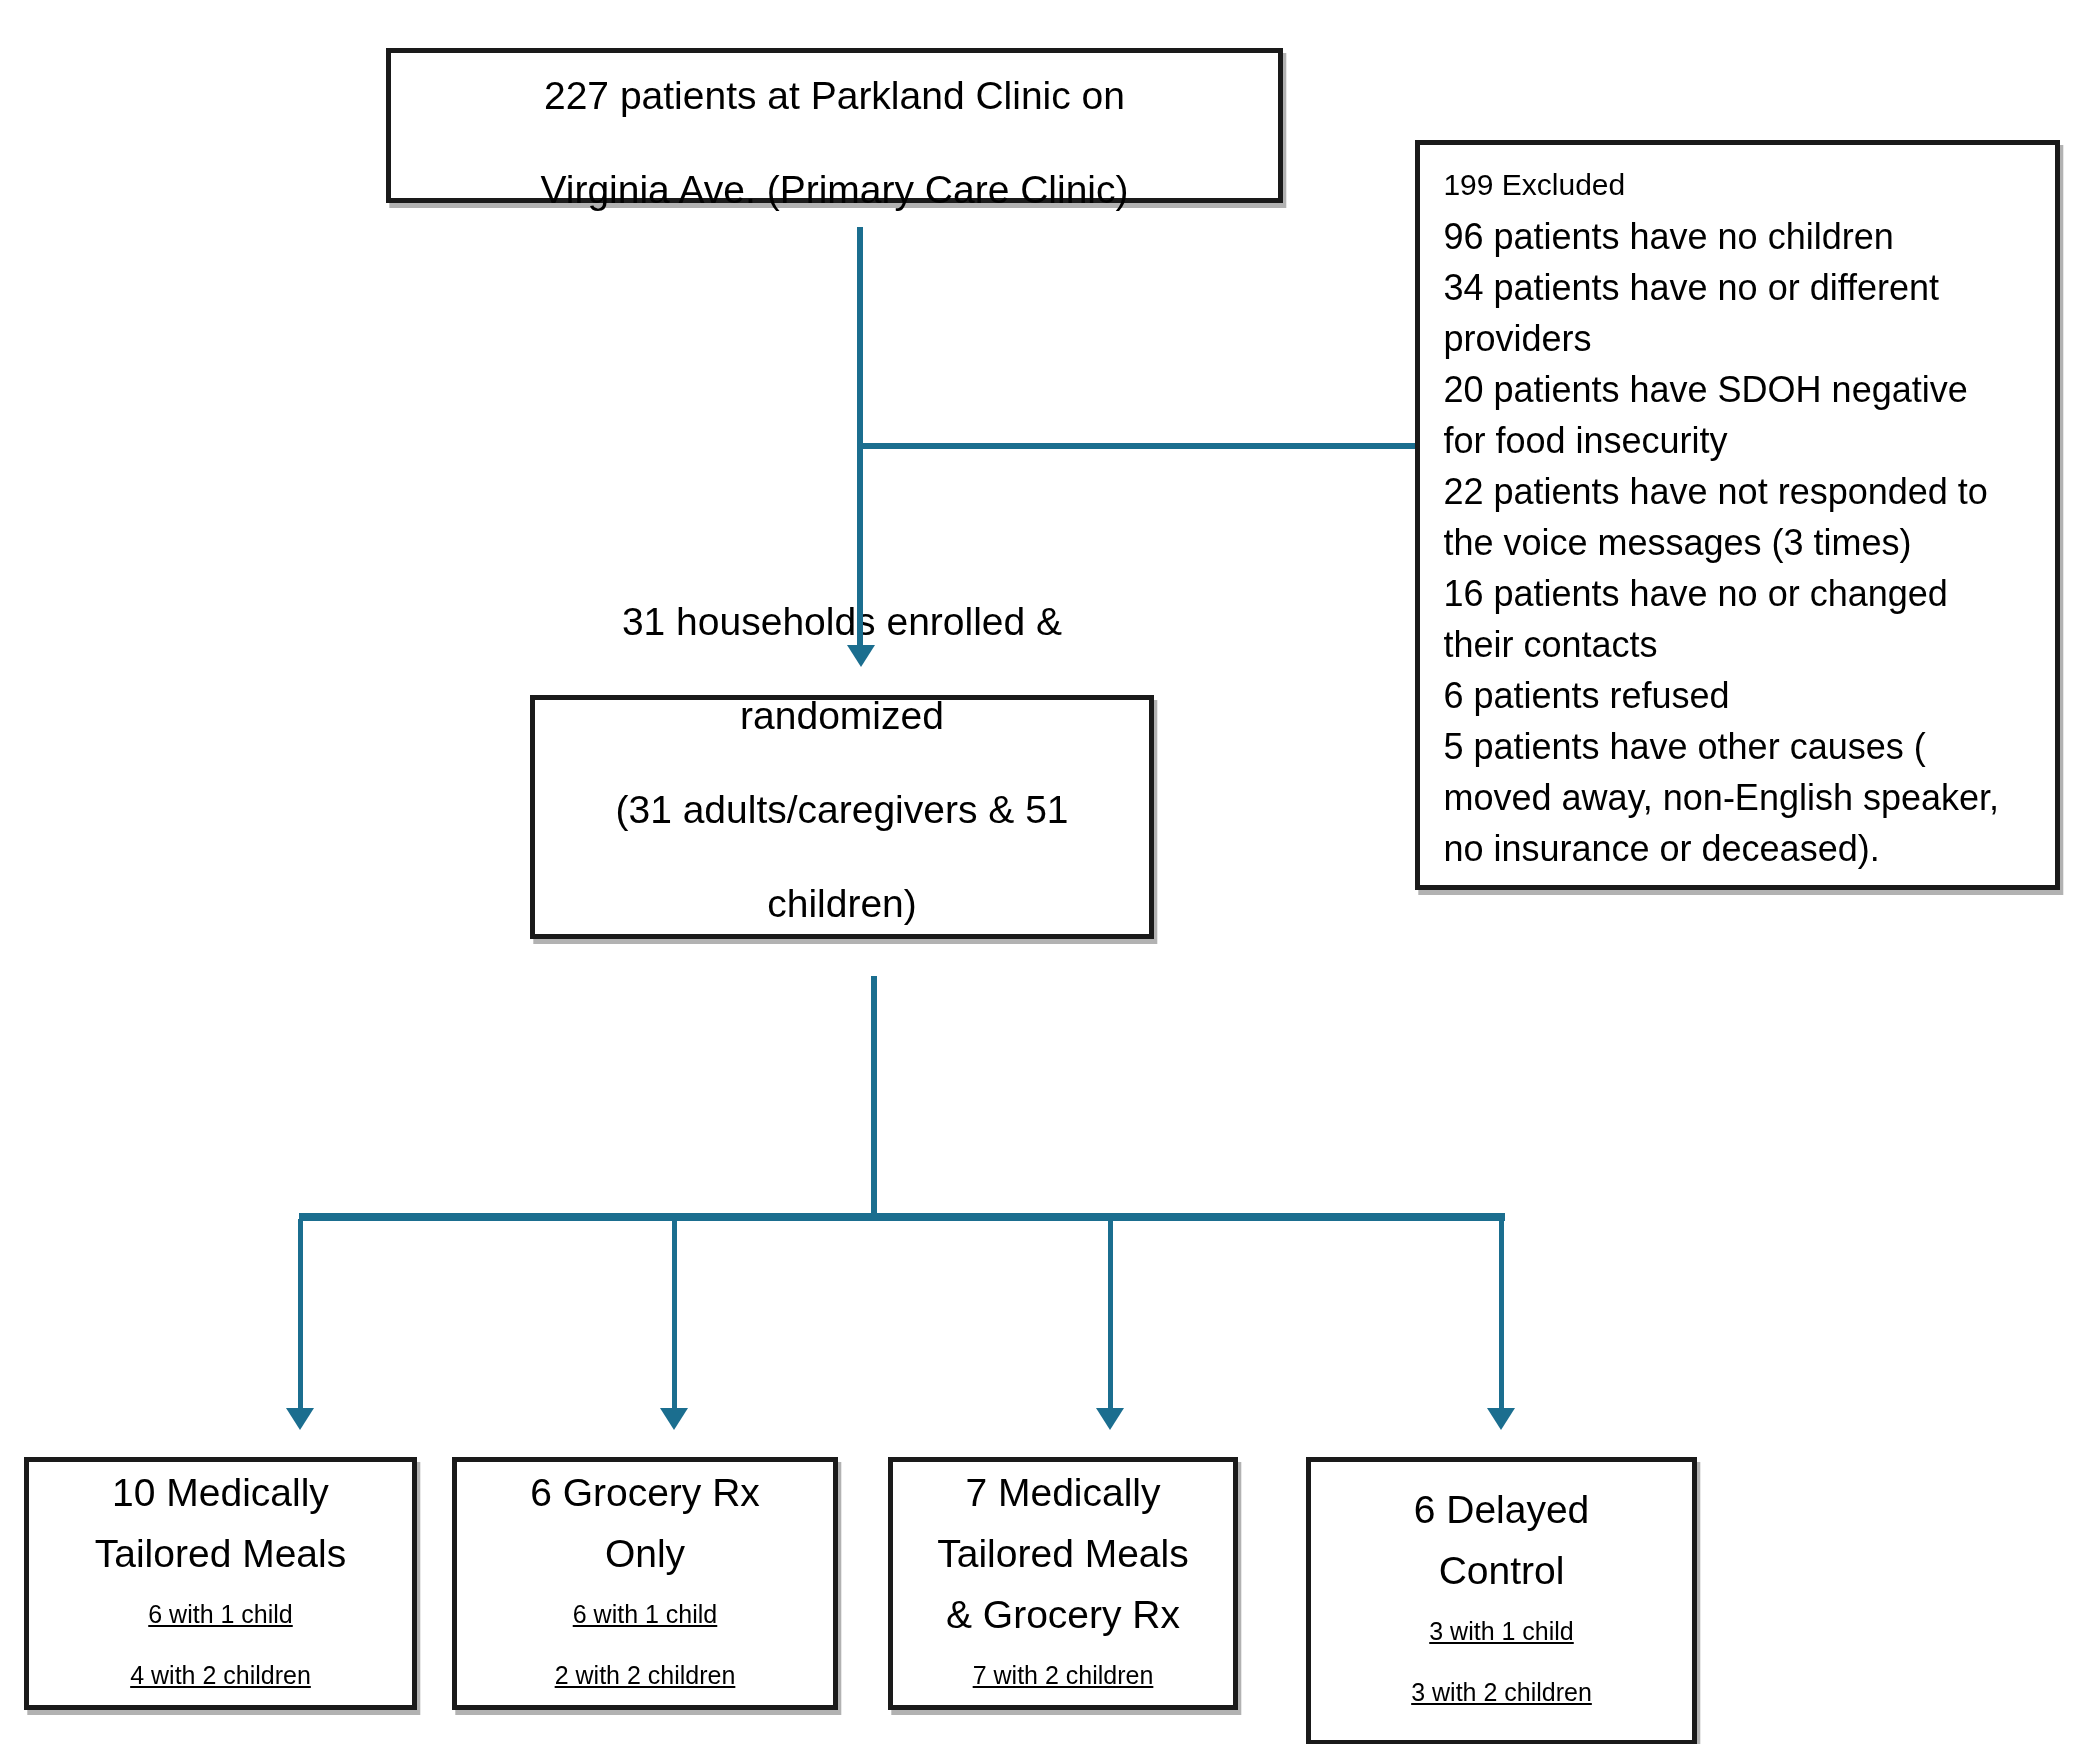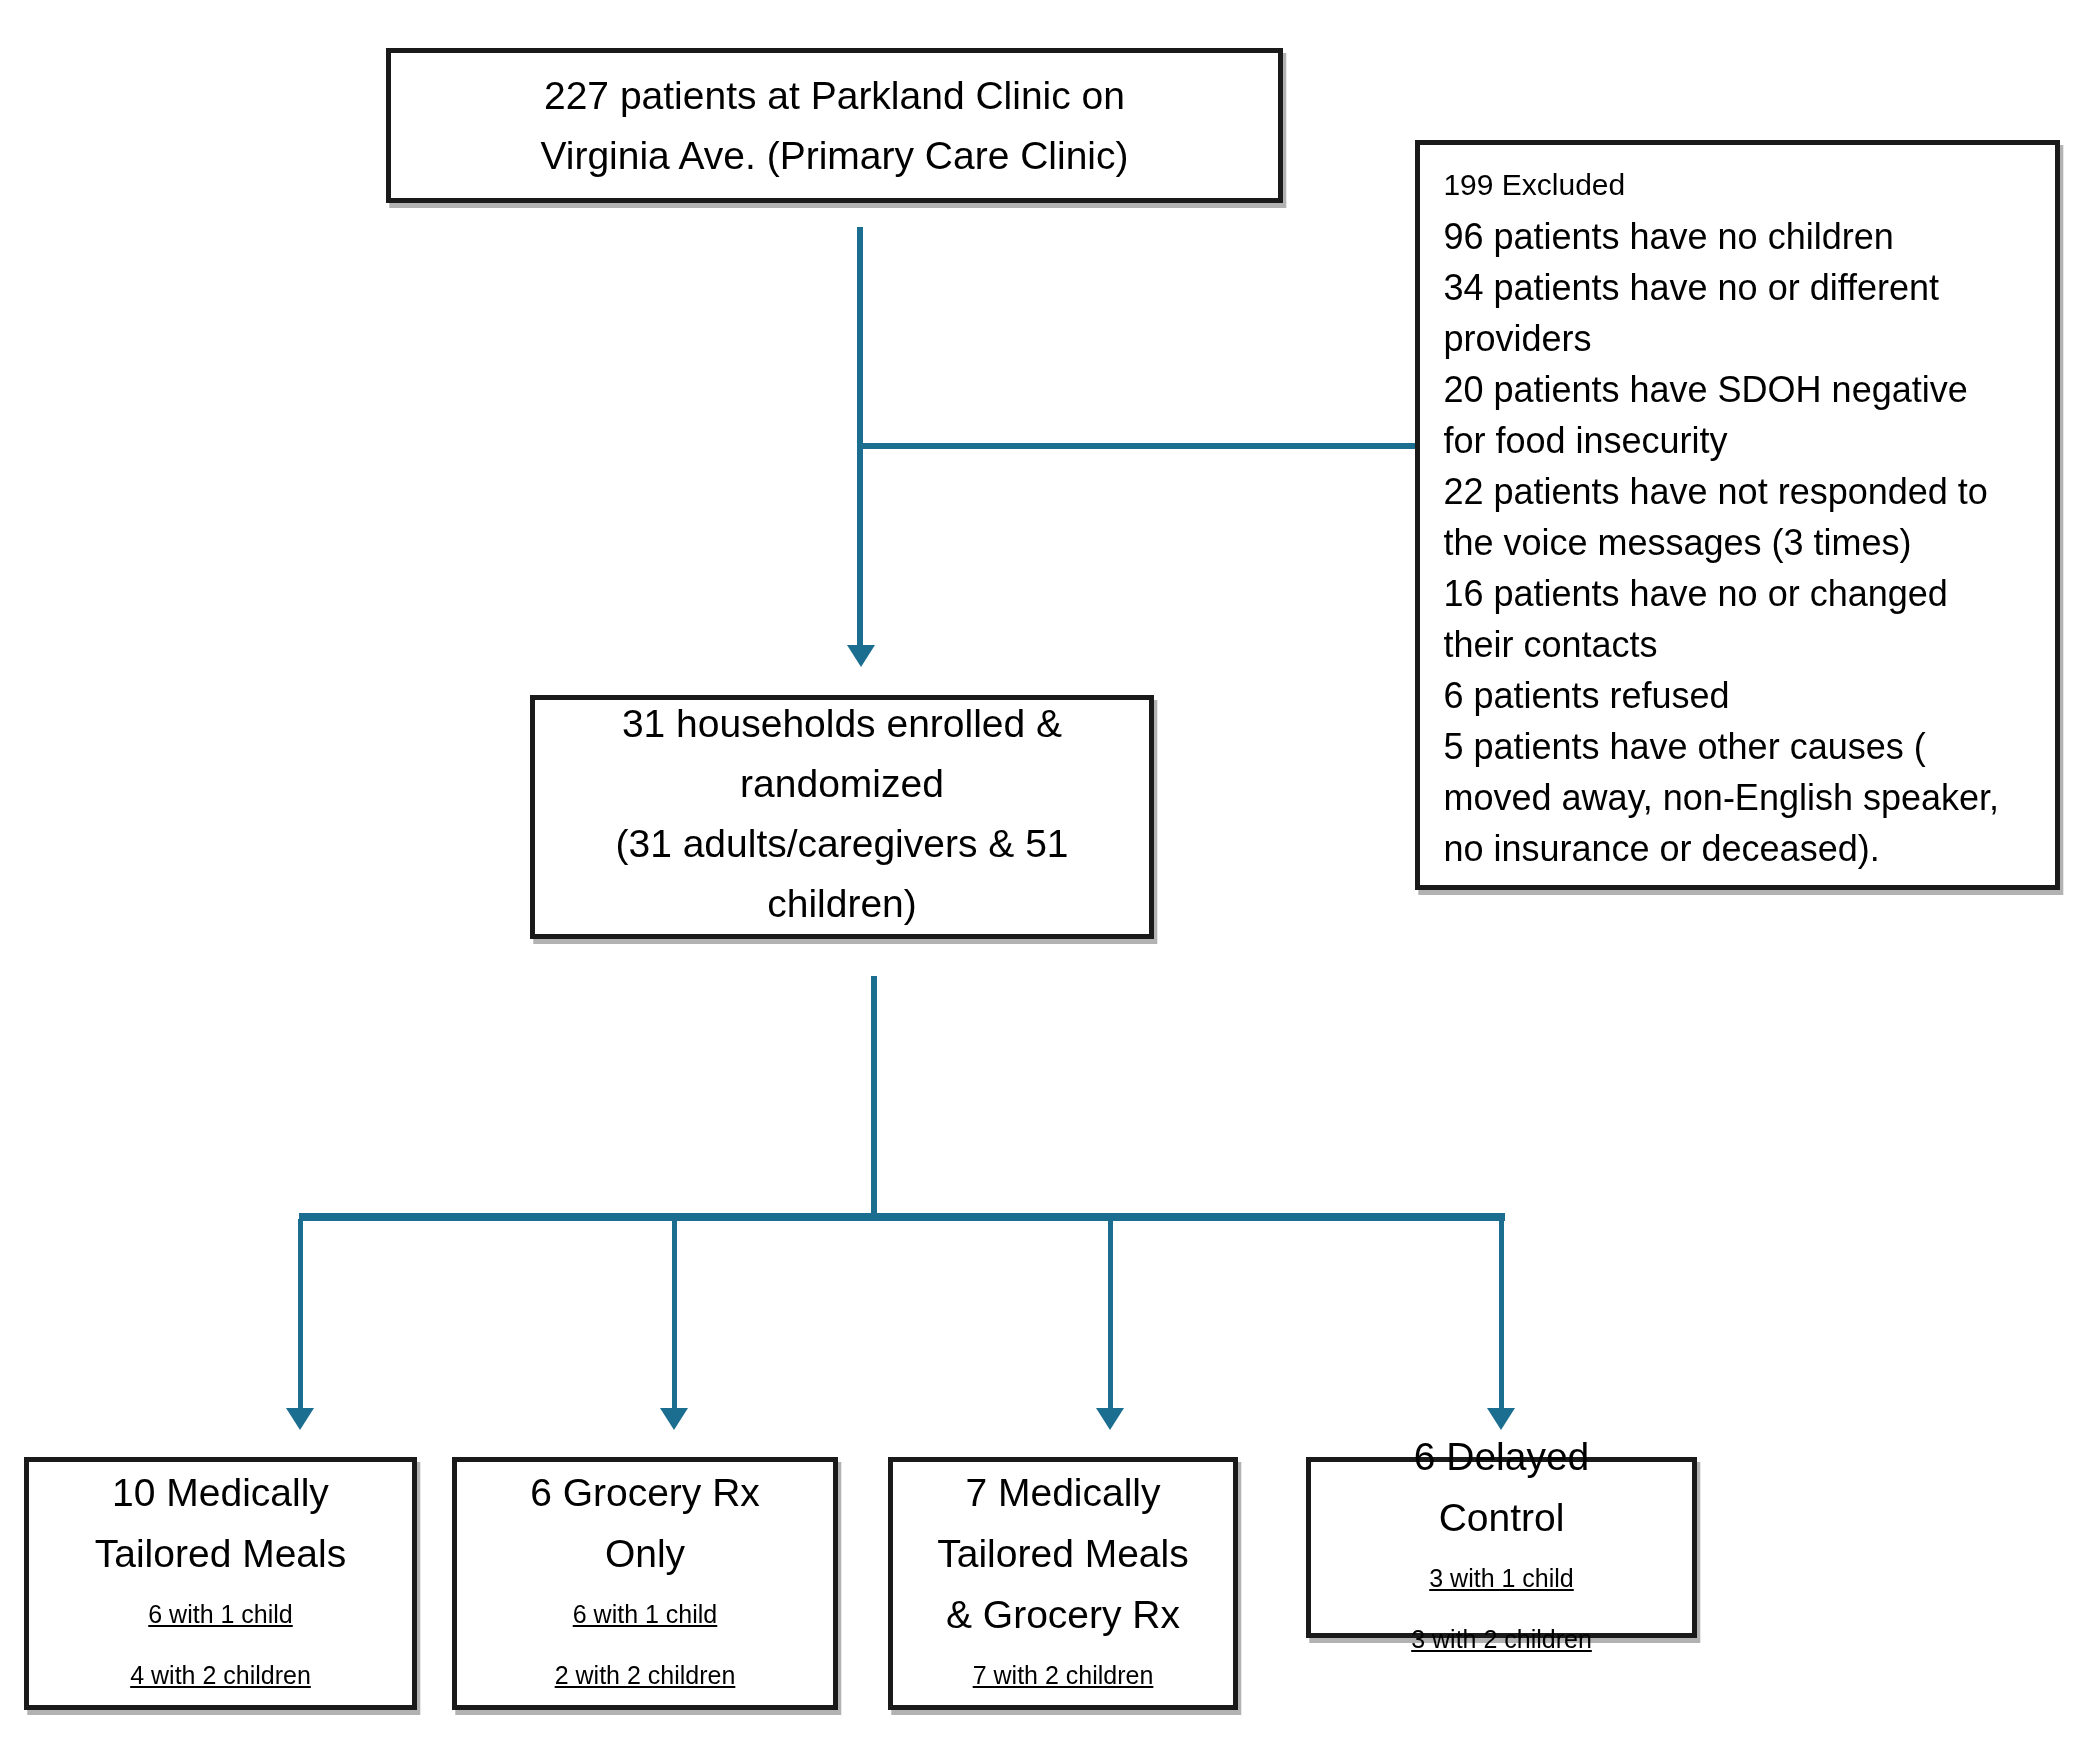--- a/index.html
+++ b/index.html
@@ -33,20 +33,21 @@
     display: flex;
     flex-direction: column;
     justify-content: center;
     align-items: center;
     text-align: center;
   }
   .box-line {
     font-size: 39px;
     line-height: 60px;
     white-space: nowrap;
+    margin-top: 34px;
   }
   
   .excl-inner {
     padding: 13.4px 22px 8.3px 23.4px;
     text-align: left;
   }
   .excl-heading {
     font-size: 30px;
     line-height: 53px;
     white-space: nowrap;
@@ -147,21 +148,21 @@
     <div>
         <div class="arm-title-line">7 Medically</div>
         <div class="arm-title-line">Tailored Meals</div>
         <div class="arm-title-line">&amp; Grocery Rx</div>
       </div>
     <div>
         <div class="arm-detail-line">7 with 2 children</div>
       </div>
   </div>
 
-  <div class="box centerbox" style="left:1306px; top:1457px; width:391px; height:181px;">
+  <div class="box centerbox" style="left:1306px; top:1457px; width:391px; height:288px;">
     <div>
         <div class="arm-title-line">6 Delayed</div>
         <div class="arm-title-line">Control</div>
       </div>
     <div>
         <div class="arm-detail-line">3 with 1 child</div>
         <div class="arm-detail-line">3 with 2 children</div>
       </div>
   </div>
 

